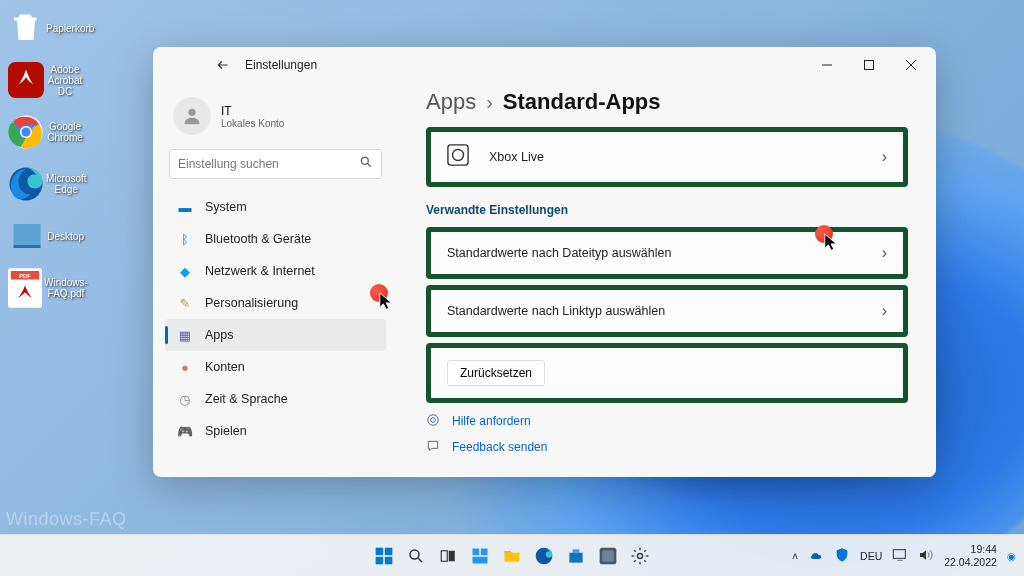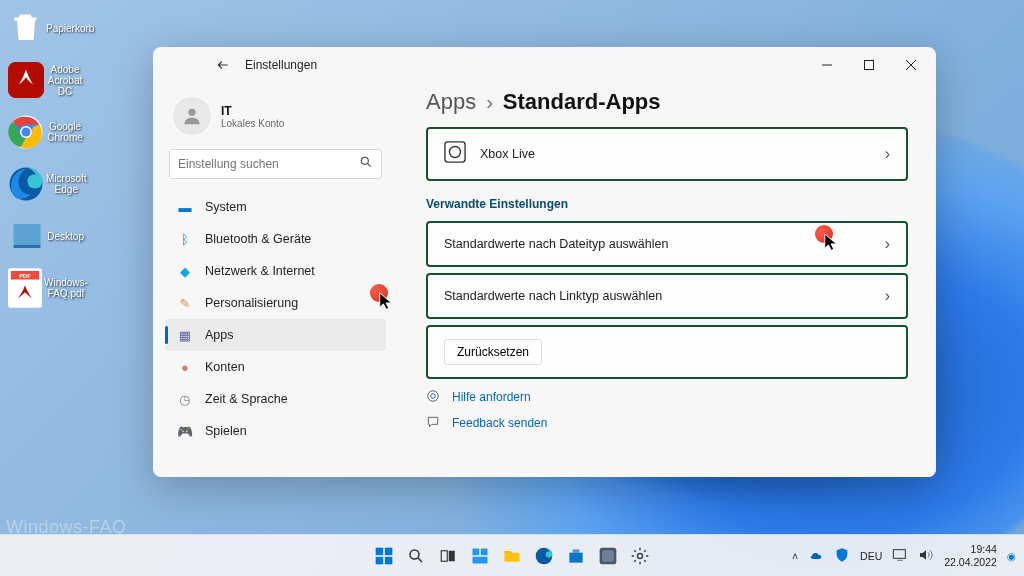--- a/index.html
+++ b/index.html
@@ -20,55 +20,55 @@
   .titlebar { height: 36px; display: flex; align-items: center; padding: 0 4px 0 14px; margin-left: 44px; }
   .titlebar .back { width: 24px; height: 24px; display: flex; align-items: center; justify-content: center; color: #333; cursor: pointer; margin-right: 10px; }
   .titlebar .title { font-size: 12px; color: #222; flex: 1; }
   .titlebar .win-controls { display: flex; }
   .titlebar .win-btn { width: 42px; height: 30px; display: flex; align-items: center; justify-content: center; color: #222; cursor: pointer; }
 
   .window-body { flex: 1; display: flex; overflow: hidden; }
   .sidebar { width: 245px; padding: 8px 12px; display: flex; flex-direction: column; }
   .user-block { display: flex; align-items: center; gap: 10px; padding: 6px 8px 14px; }
   .avatar { width: 38px; height: 38px; border-radius: 50%; background: #e8e8e8; display: flex; align-items: center; justify-content: center; color: #888; }
-  .user-name { font-size: 12px; font-weight: 700; color: #111; }
+  .user-name { font-size: 12px; font-weight: 400; color: #111; }
   .user-sub { font-size: 10px; color: #666; }
   .search-box { display: flex; align-items: center; background: #fff; border: 1px solid #d8d8d8; border-radius: 3px; padding: 5px 8px; margin: 0 4px 12px; }
   .search-box input { border: none; outline: none; flex: 1; font-size: 12px; color: #555; background: transparent; }
   .search-box .sicon { color: #555; }
   .nav { display: flex; flex-direction: column; }
   .nav-item { display: flex; align-items: center; gap: 12px; padding: 8px 12px; font-size: 12.5px; color: #222; border-radius: 4px; cursor: pointer; position: relative; }
   .nav-item.active { background: #eaeaea; }
   .nav-item.active::before { content: ""; position: absolute; left: 0; top: 7px; bottom: 7px; width: 3px; background: #0067c0; border-radius: 2px; }
   .nav-item .nicon { width: 16px; height: 16px; display: flex; align-items: center; justify-content: center; font-size: 13px; }
 
   .content { flex: 1; padding: 6px 28px 12px; overflow-y: auto; background: #f7f7f7; }
   .breadcrumb { display: flex; align-items: baseline; gap: 10px; margin-bottom: 12px; }
   .breadcrumb .bc-parent { font-size: 22px; color: #555; font-weight: 400; }
   .breadcrumb .bc-sep { font-size: 20px; color: #777; }
   .breadcrumb .bc-current { font-size: 22px; font-weight: 600; color: #111; }
-  .card { background: #fdfdfd; border: 2px solid #14532d; border-radius: 4px; padding: 12px 16px; margin-bottom: 6px; display: flex; align-items: center; gap: 14px; cursor: pointer; }
+  .card { background: #fdfdfd; border: 5px solid #14532d; border-radius: 4px; padding: 12px 16px; margin-bottom: 6px; display: flex; align-items: center; gap: 20px; cursor: pointer; }
   .card .ctext { flex: 1; font-size: 12.5px; color: #222; }
   .card .chev { color: #555; }
   .section-label { font-size: 12px; font-weight: 600; color: #0c4a6e; margin: 16px 0 10px; }
   .reset-btn { background: #fff; border: 1px solid #ddd; border-radius: 3px; padding: 5px 12px; font-size: 12px; cursor: pointer; }
   .link-row { display: flex; align-items: center; gap: 10px; margin-top: 10px; font-size: 12px; color: #0067c0; cursor: pointer; }
   .link-row .licon { width: 16px; height: 16px; color: #555; }
 
   
   .red-dot { position: absolute; width: 18px; height: 18px; border-radius: 50%; background: radial-gradient(circle at 35% 35%, #ff5a4a, #d62e1f); pointer-events: none; }
   .cursor { position: absolute; width: 18px; height: 22px; pointer-events: none; }
 
   
   .taskbar { position: absolute; bottom: 0; left: 0; right: 0; height: 42px; background: rgba(243,243,243,0.92); backdrop-filter: blur(10px); border-top: 1px solid rgba(0,0,0,0.06); display: flex; align-items: center; }
   .tb-center { position: absolute; left: 50%; transform: translateX(-50%); display: flex; gap: 6px; align-items: center; }
   .tb-icon { width: 26px; height: 26px; display: flex; align-items: center; justify-content: center; cursor: pointer; border-radius: 3px; }
   .tb-right { position: absolute; right: 8px; display: flex; align-items: center; gap: 10px; font-size: 10.5px; color: #222; }
   .tb-clock { text-align: right; line-height: 1.15; }
-  .watermark { position: absolute; left: 6px; bottom: 38px; font-size: 18px; color: rgba(255,255,255,0.35); font-weight: 400; letter-spacing: 0.5px; }
+  .watermark { position: absolute; left: 6px; bottom: 46px; font-size: 18px; color: rgba(255,255,255,0.35); font-weight: 400; letter-spacing: 0.5px; }
 </style>
 </head>
 <body>
 
 <div class="wallpaper-swirl"></div>
 <div class="wallpaper-swirl2"></div>
 
 <div class="desktop-icons">
   <div class="desktop-icon">
     <div class="icon-img">

